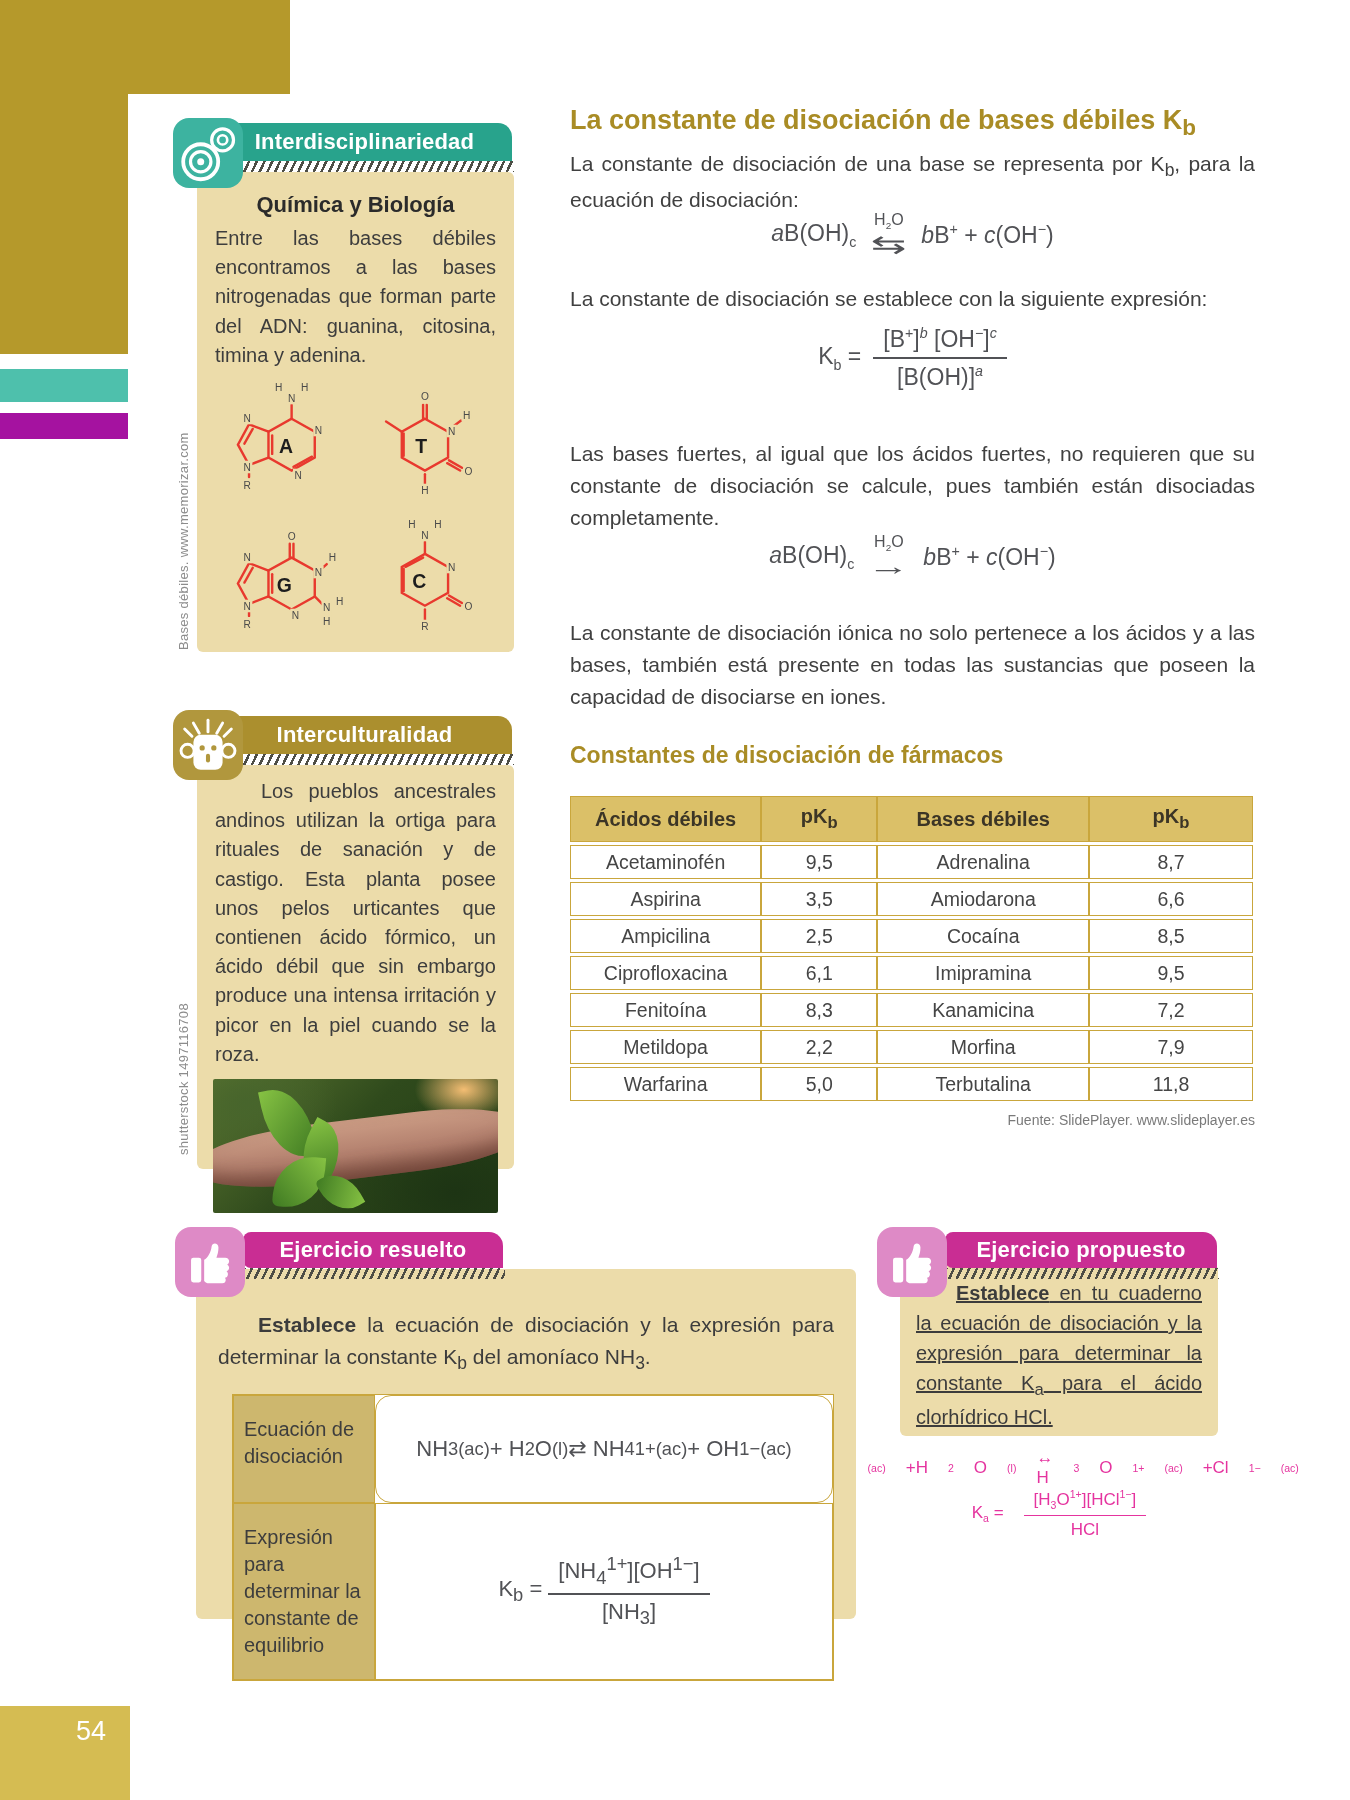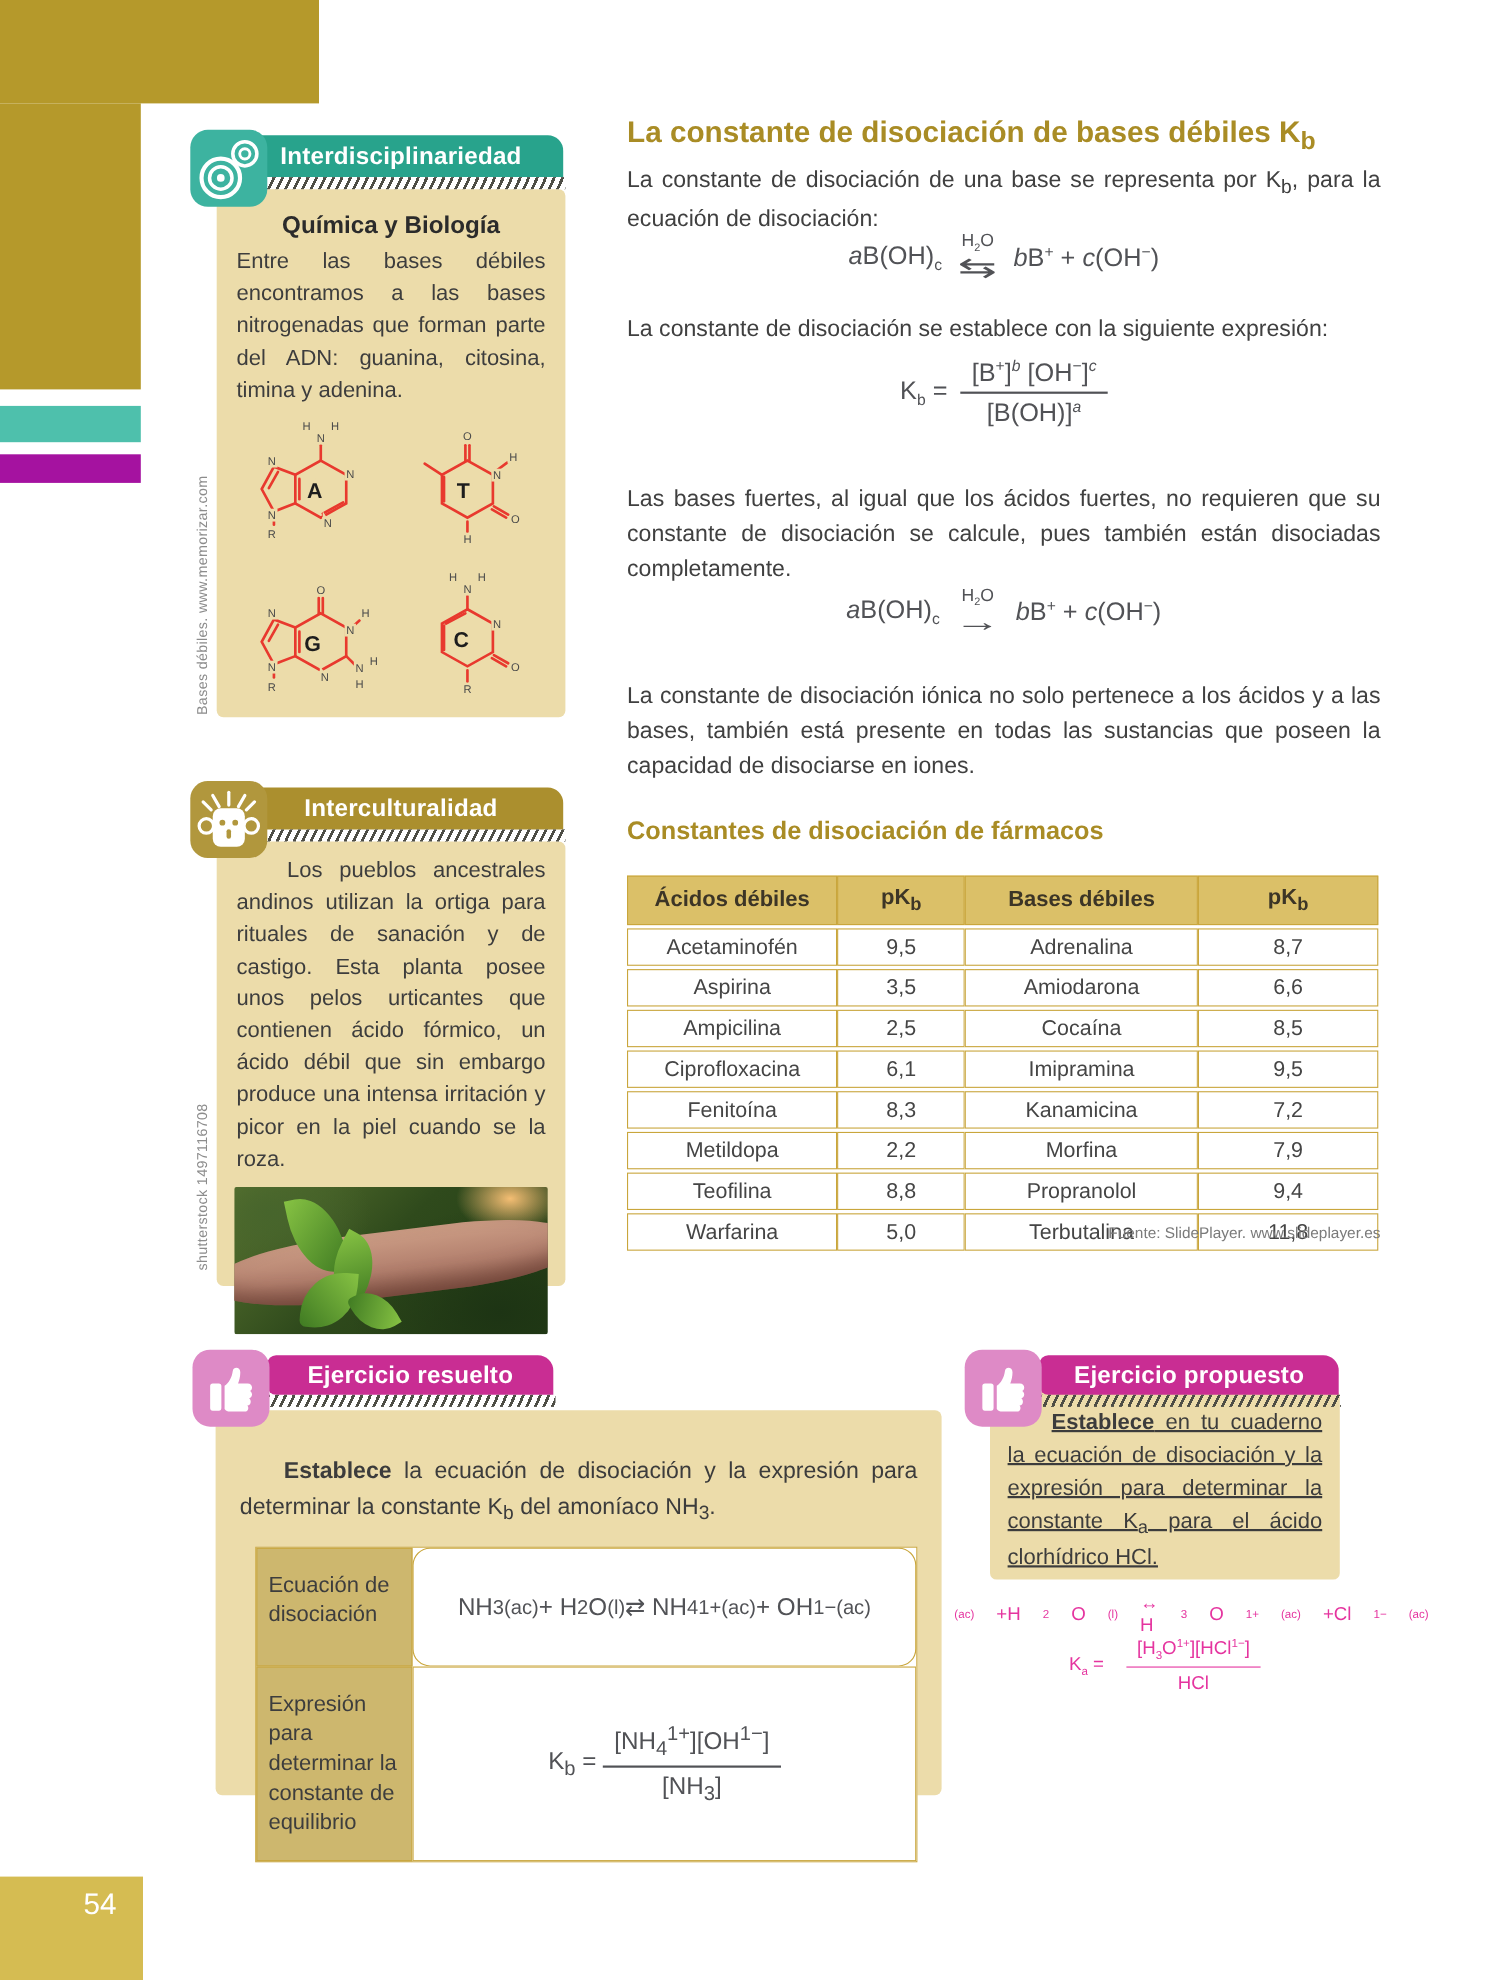--- a/index.html
+++ b/index.html
@@ -325,26 +325,20 @@
             <td>Kanamicina</td>
             <td>7,2</td>
           </tr>
           <tr>
             <td>Metildopa</td>
             <td>2,2</td>
             <td>Morfina</td>
             <td>7,9</td>
           </tr>
           <tr>
-            <td>Teofilina</td>
-            <td>8,8</td>
-            <td>Propranolol</td>
-            <td>9,4</td>
-          </tr>
-          <tr>
             <td>Warfarina</td>
             <td>5,0</td>
             <td>Terbutalina</td>
             <td>11,8</td>
           </tr>
         </tbody>
     </table>
     <div class="t-source" style="top:1112px;">Fuente: SlidePlayer. www.slideplayer.es</div>
   </div>
 
@@ -354,21 +348,21 @@
         <g fill="#ffffff">
           <rect x="11" y="21" width="7" height="17" rx="1.6"></rect>
           <path d="M20 38 V22.5 c2.6-1.6 4.6-5.2 5.1-9.2 .4-3 4.7-2.6 4.7.7 0 2.6-.6 4.9-1.4 7 h6 c1.7 0 2.7 1.2 2.7 2.5 0 1-.5 1.9-1.3 2.3 .8.4 1.3 1.3 1.3 2.2 0 1.2-.8 2.1-1.8 2.4 .6.4 1 1.2 1 2 0 1.3-.9 2.3-2.1 2.4 .4.4.6 1 .6 1.5 0 1.3-1 2.3-2.3 2.3 H23.2 c-1.2 0-2.4-.4-3.2-1.6z"></path>
         </g>
       </svg>
     </div>
     <div class="hdr pink-hdr" style="left:73px;top:10px;width:260px;height:36px;">
       <span class="hdr-label">Ejercicio resuelto</span>
     </div>
     <div class="hatch" style="left:73px;top:46px;width:262px;height:11px;"></div>
-    <div class="body" style="left:26px;top:60px;width:660px;height:350px;padding:40px 22px 16px;">
+    <div class="body" style="left:26px;top:47px;width:660px;height:350px;padding:40px 22px 16px;">
       <p class="ex-statement"><b>Establece</b> la ecuación de disociación y la expresión para determinar la constante K<sub>b</sub> del amoníaco NH<sub>3</sub>.</p>
       <div class="ex-table" style="margin:18px 0 0 14px;width:600px;">
         <div class="lbl" style="min-height:66px;">Ecuación de disociación</div>
         <div class="val" style="min-height:66px;border-radius:16px;">NH<sub>3(ac)</sub> + H<sub>2</sub>O<sub>(l)</sub> ⇄ NH<sub>4</sub><sup>1+</sup><sub>(ac)</sub> + OH<sup>1−</sup><sub>(ac)</sub></div>
         <div class="lbl" style="min-height:118px;">Expresión para determinar la constante de equilibrio</div>
         <div class="val" style="min-height:118px;">
           <span>K<sub>b</sub> =</span>&nbsp;
           <span class="frac">
             <span class="num">[NH<sub>4</sub><sup>1+</sup>][OH<sup>1−</sup>]</span>
             <span class="den">[NH<sub>3</sub>]</span>

